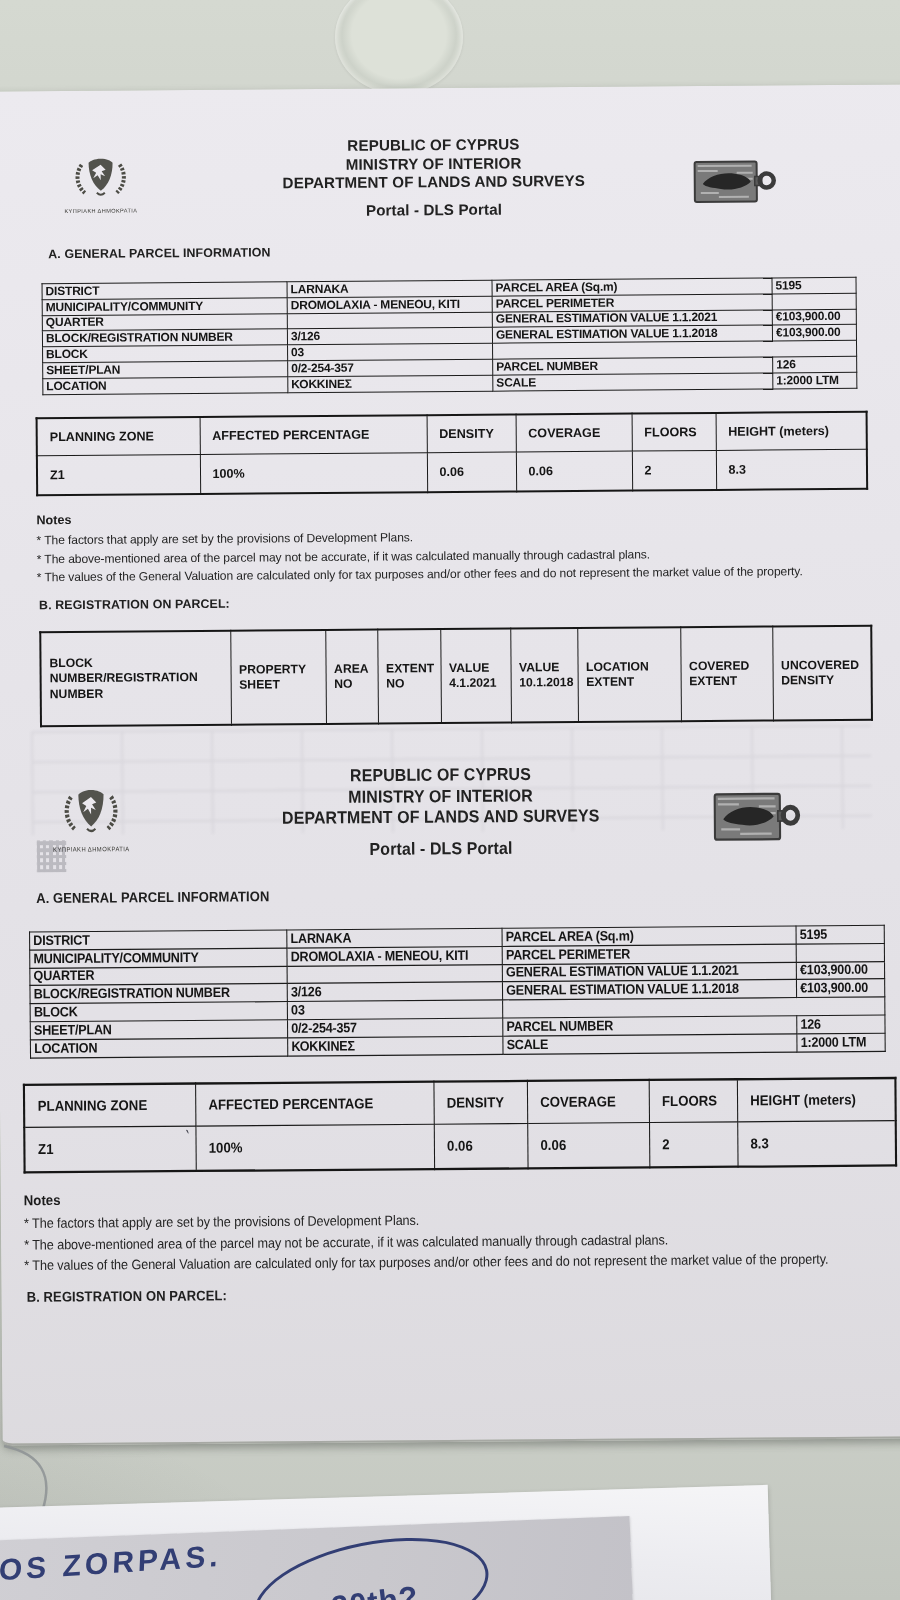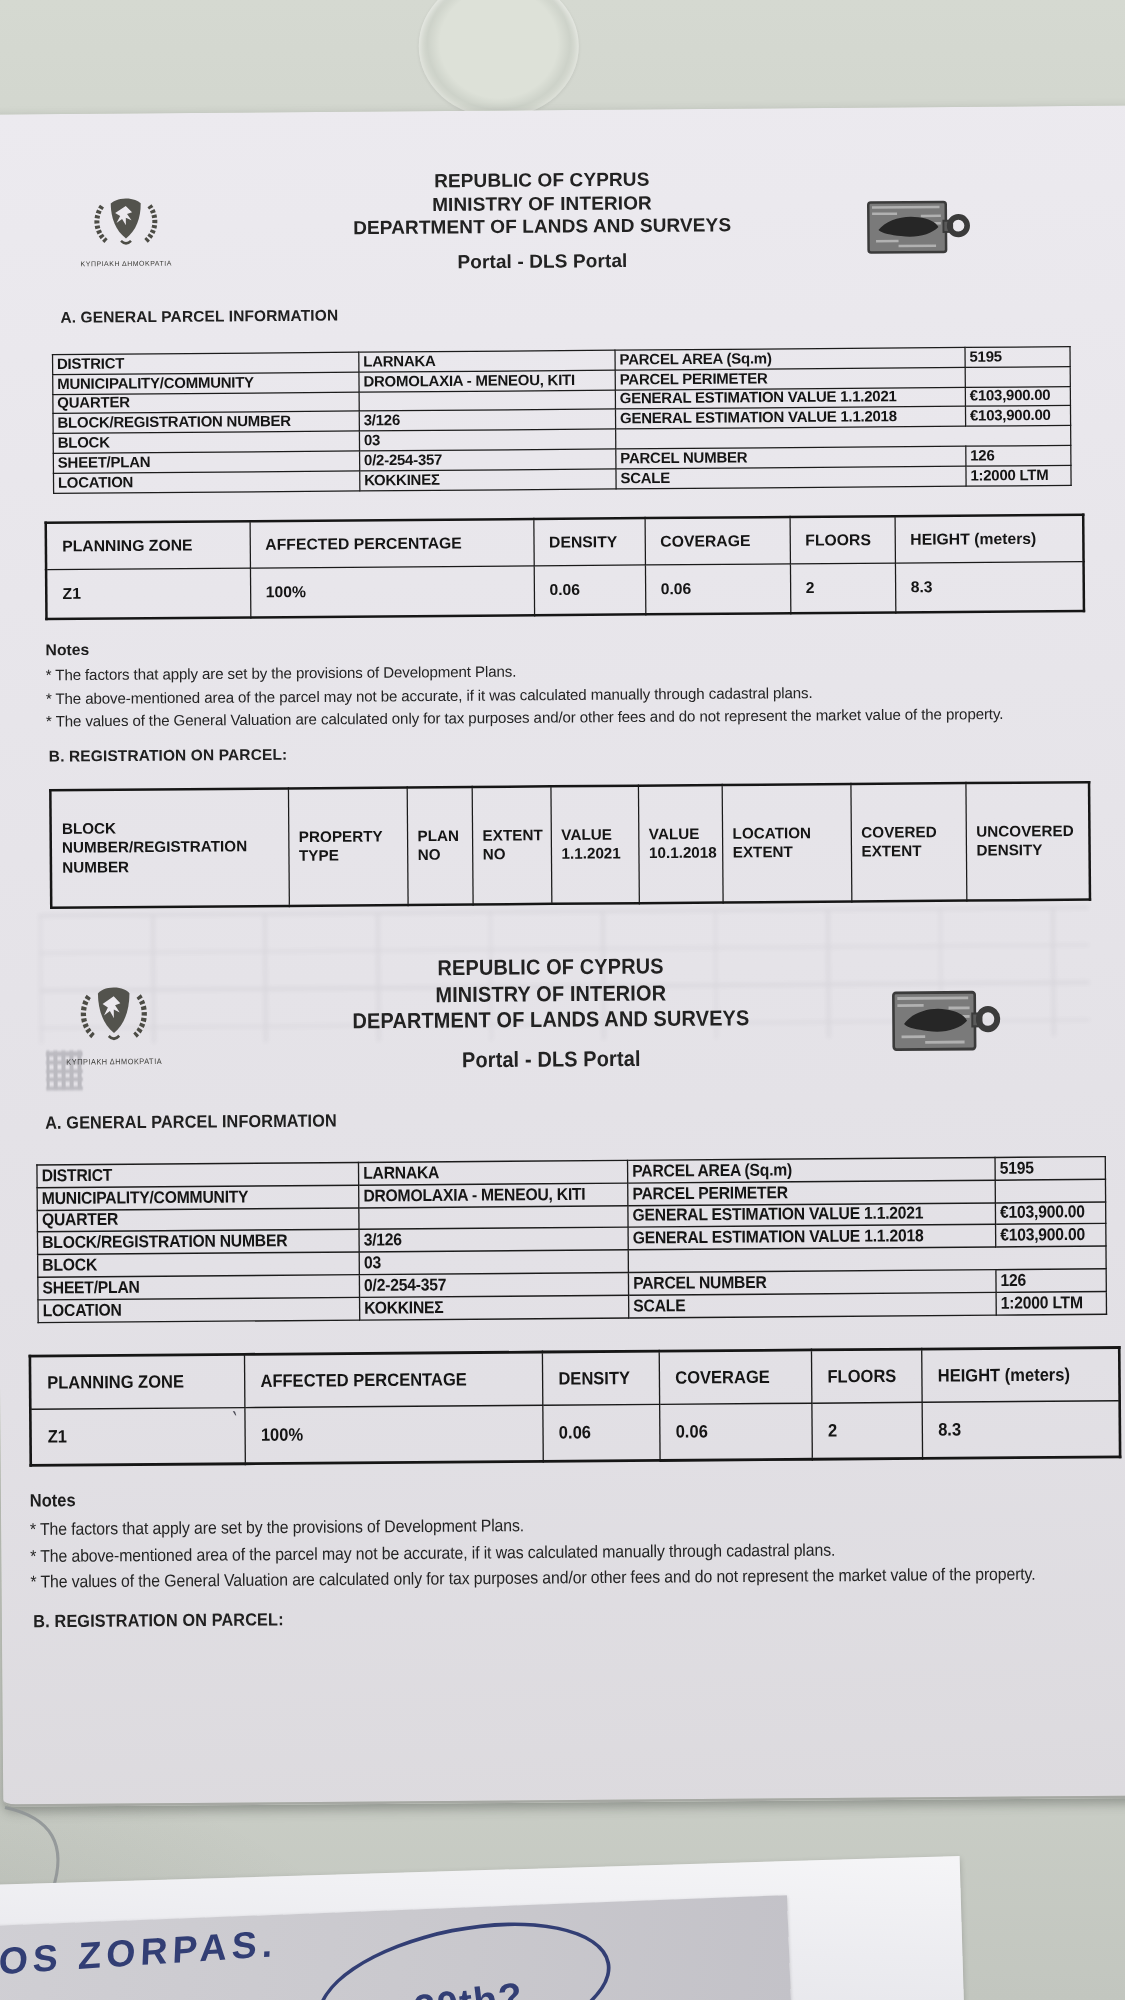--- a/index.html
+++ b/index.html
@@ -227,24 +227,24 @@
           <col style="width:63px">
           <col style="width:70px">
           <col style="width:67px">
           <col style="width:103px">
           <col style="width:92px">
           <col style="width:99px">
         </colgroup>
       <tbody>
         <tr>
           <td>BLOCK NUMBER/REGISTRATION NUMBER</td>
-          <td>PROPERTY TYPE</td>
-          <td>PLAN NO</td>
+          <td>PROPERTY SHEET</td>
+          <td>AREA NO</td>
           <td>EXTENT NO</td>
-          <td>VALUE 1.1.2021</td>
+          <td>VALUE 4.1.2021</td>
           <td>VALUE 10.1.2018</td>
           <td>LOCATION EXTENT</td>
           <td>COVERED EXTENT</td>
           <td>UNCOVERED DENSITY</td>
         </tr>
       </tbody>
     </table>
 
   </div>
 <div class="page page2" id="page2">

